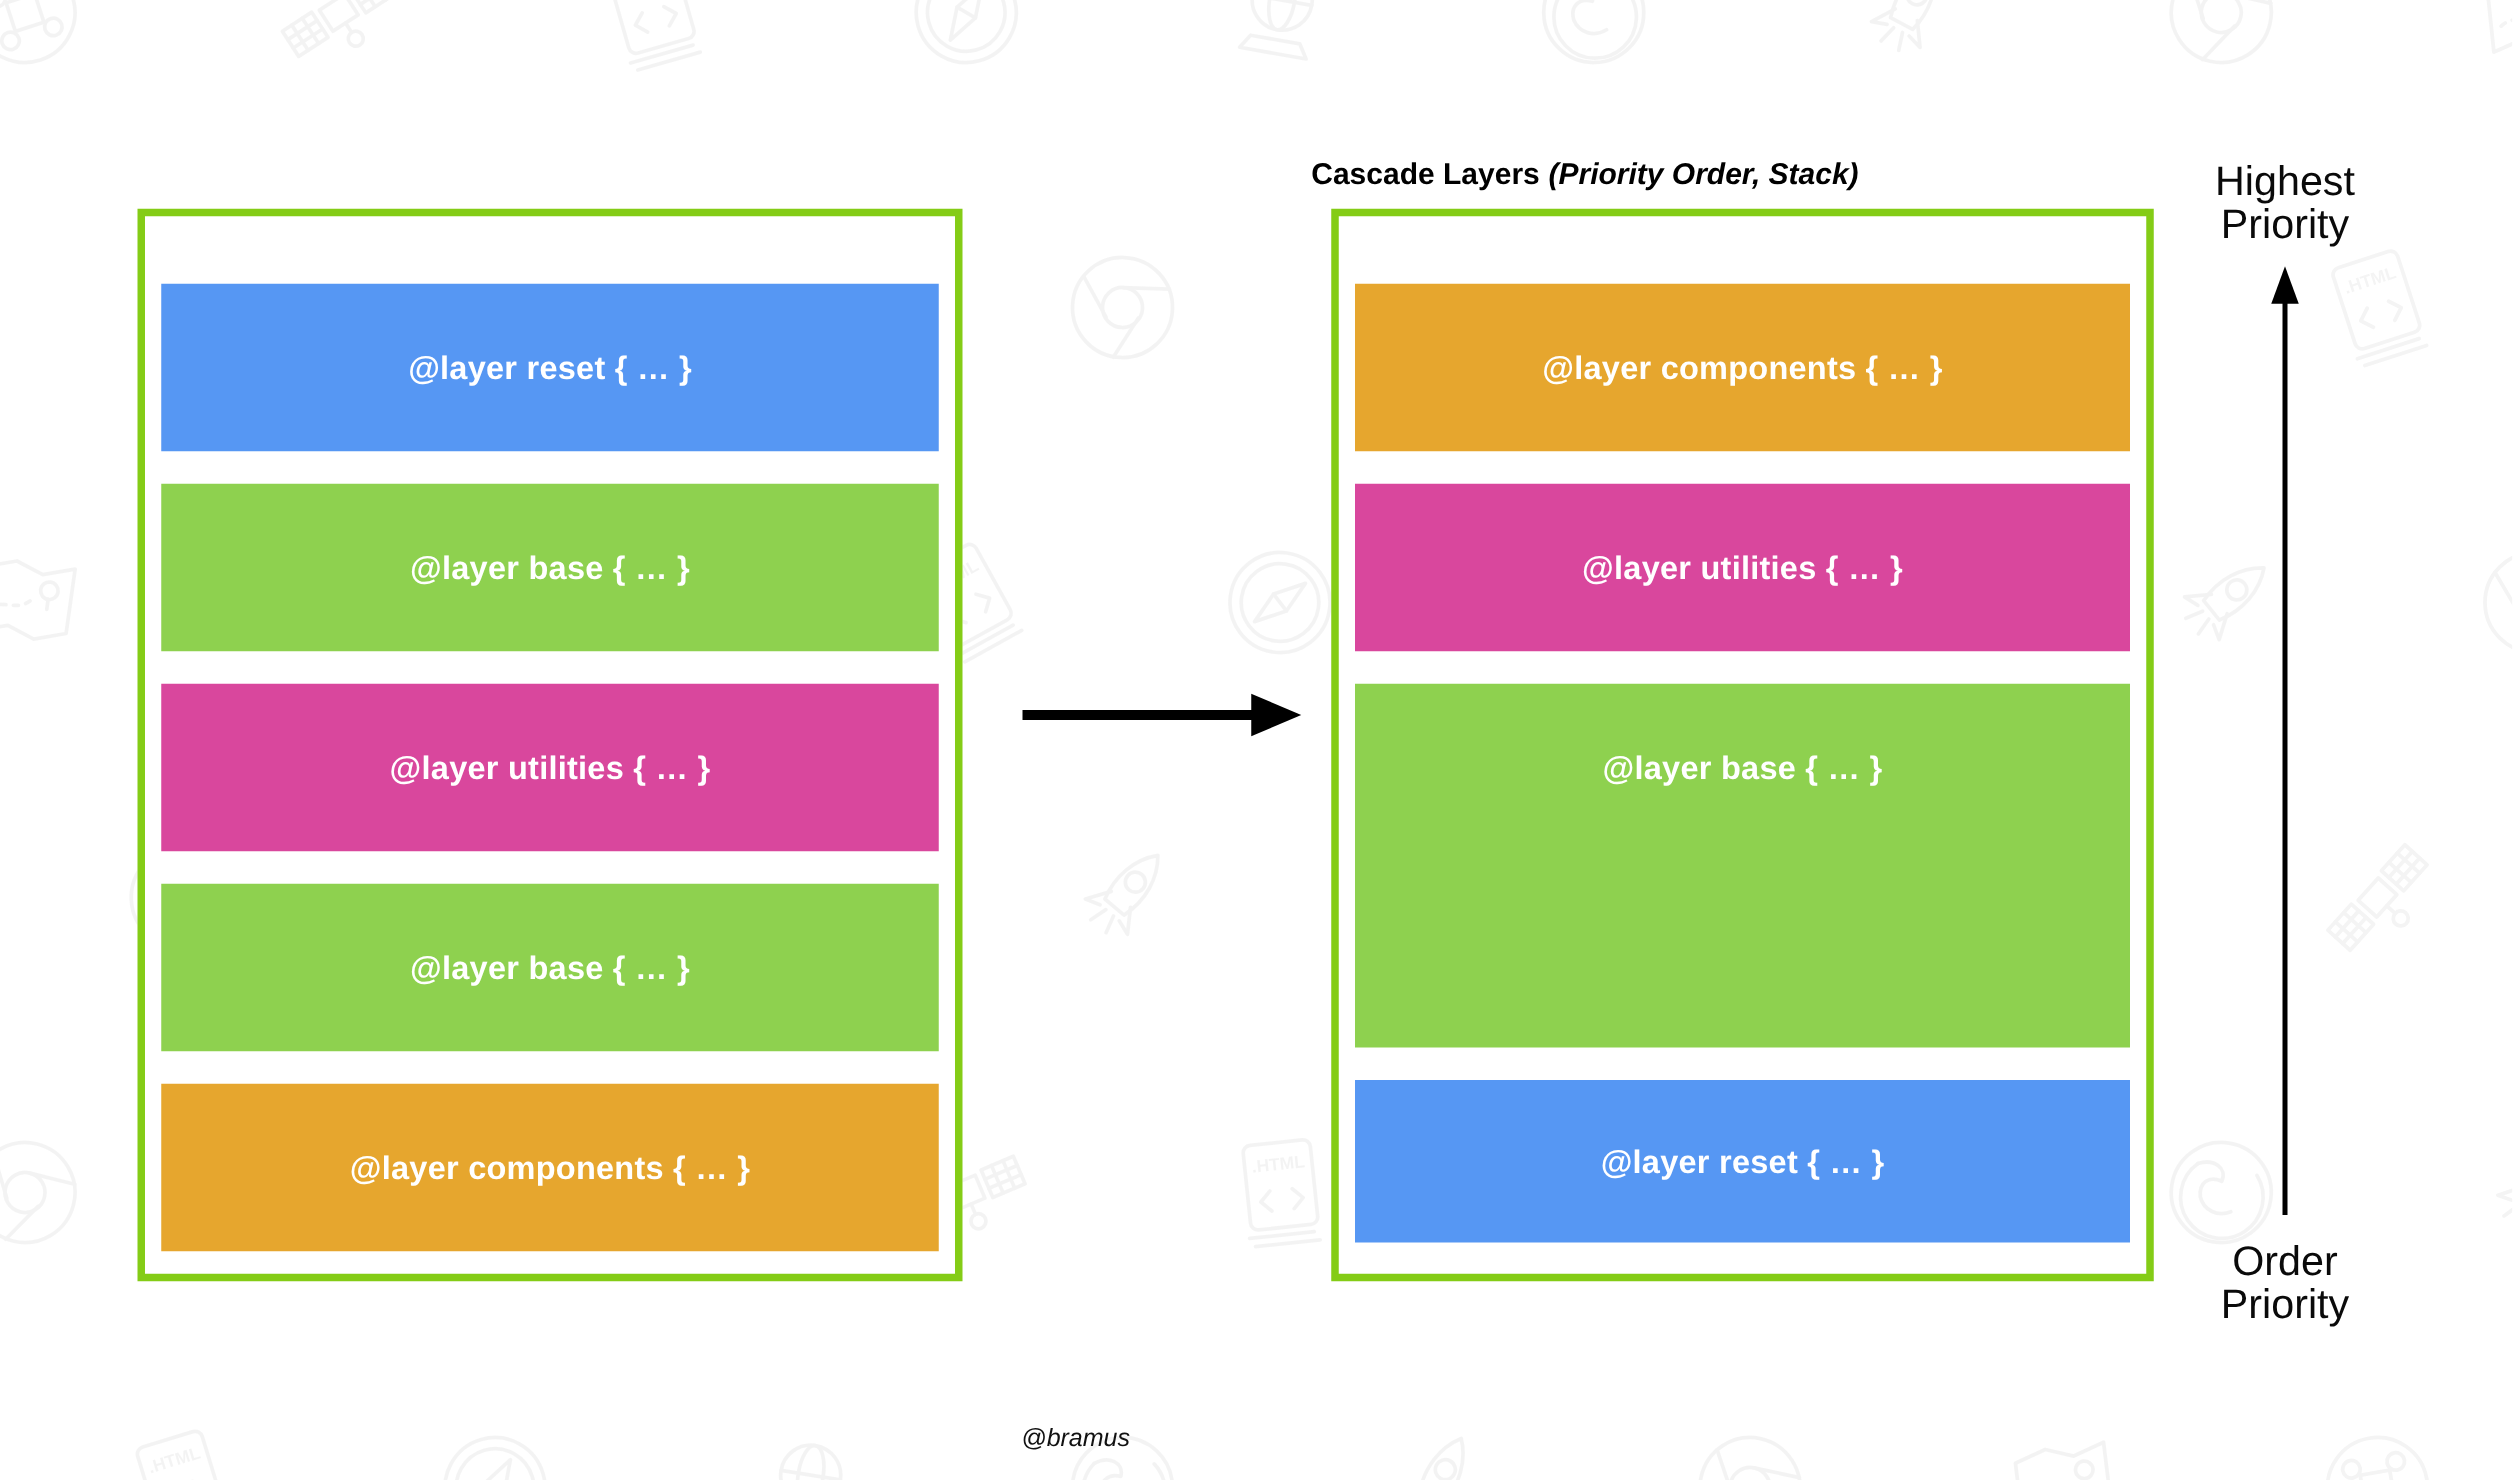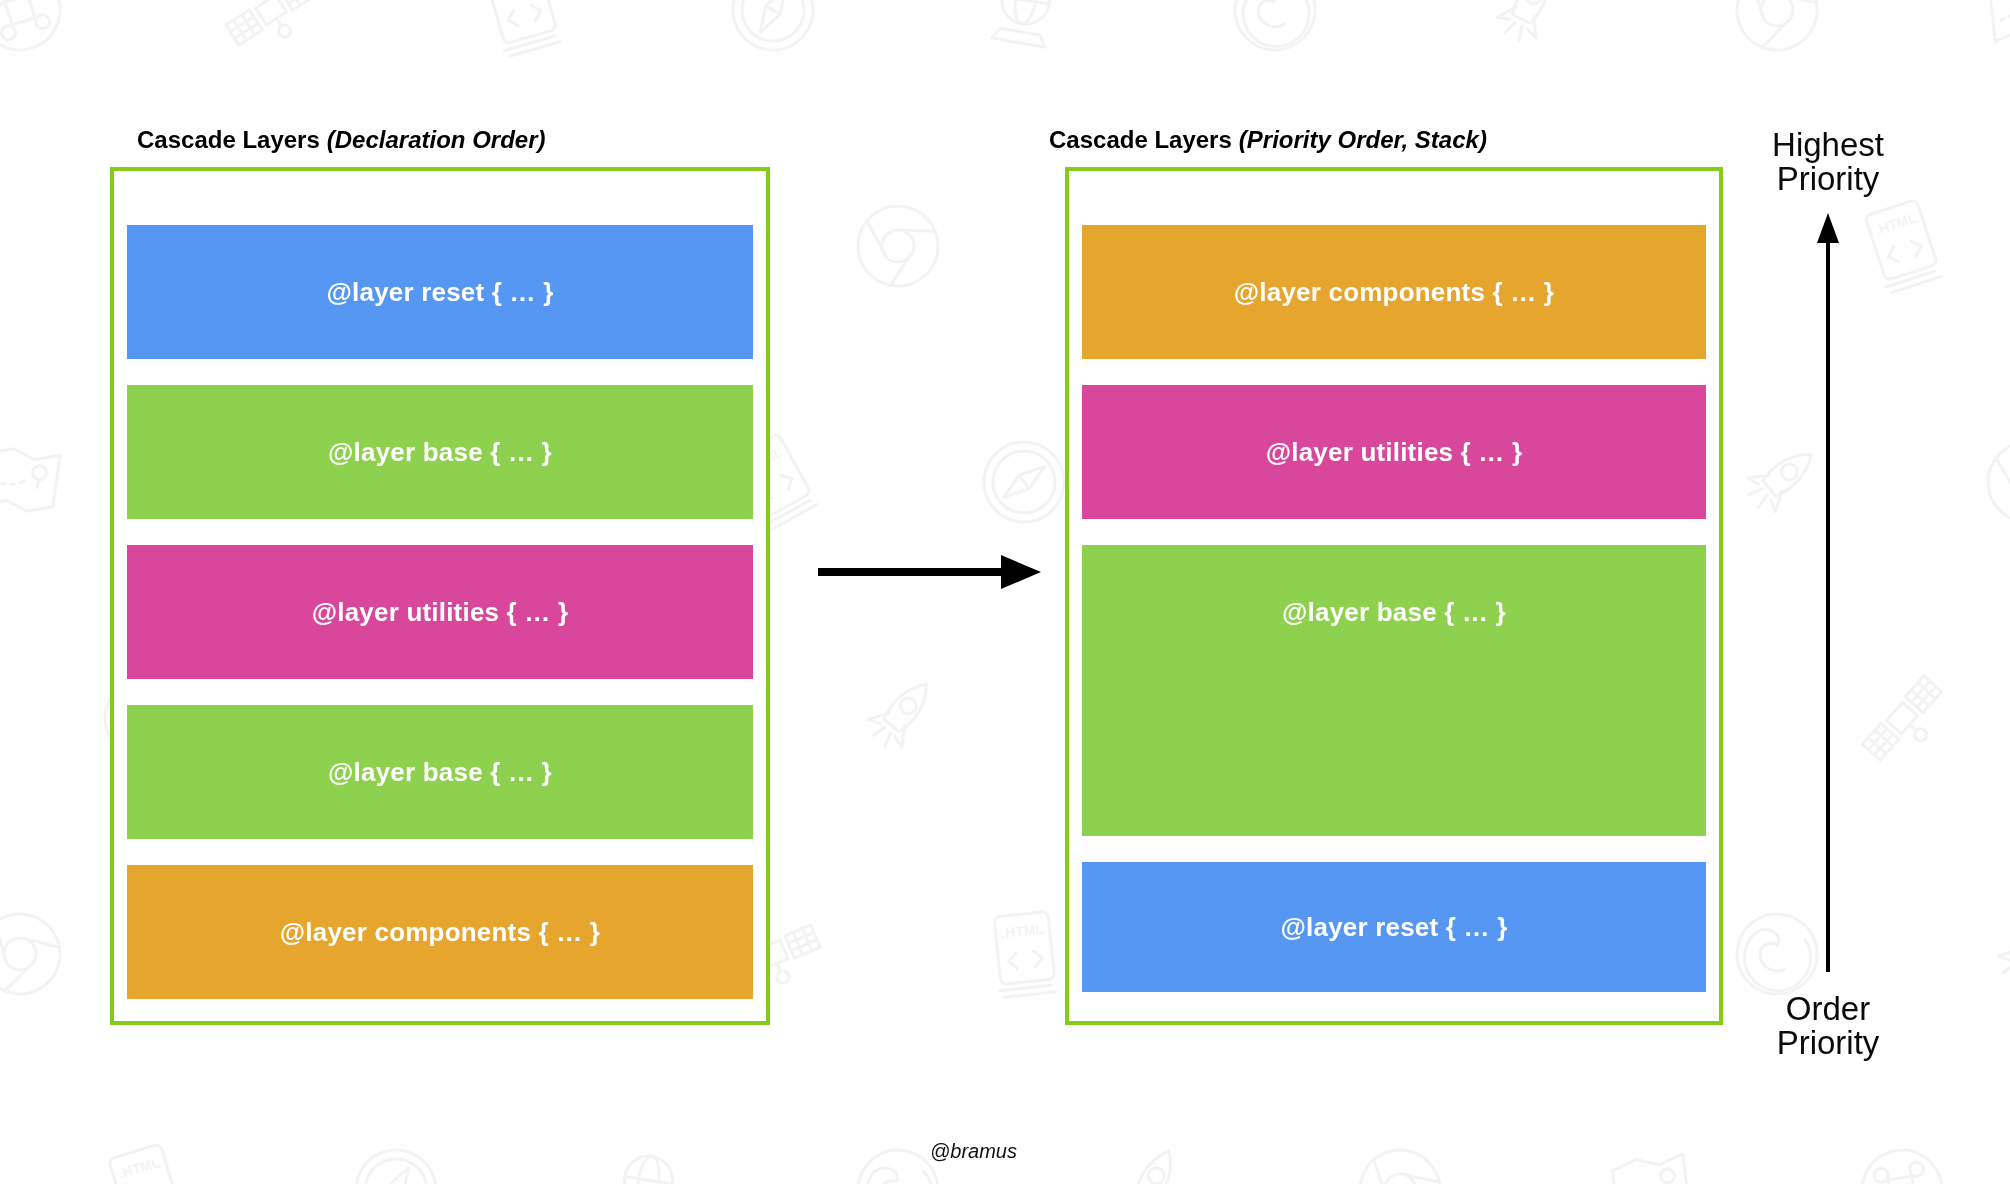--- a/index.html
+++ b/index.html
@@ -35,21 +35,21 @@
   .panel-title .note { font-style: italic; margin-left: 7px; }
   #left-title  { left: 137px; }
   #right-title { left: 1049px; text-align: center; }
 
   
   .panel {
     position: absolute;
     top: 167px;
     height: 858px;
     box-sizing: border-box;
-    border: 4px solid #84cc16;
+    border: 6px solid #84cc16;
     background: #ffffff;
     display: flex;
     flex-direction: column;
     gap: 26px;
     padding: 54px 13px 18px 13px;
   }
   #left-panel  { left: 110px;  width: 660px; }
   #right-panel { left: 1065px; width: 658px; }
 
   .layer-box {
@@ -88,21 +88,21 @@
   }
   #highest-label { top: 128px; }
   #lowest-label  { top: 992px; }
 
   
   #credit {
     position: absolute;
     left: 817px;
     top: 1140px;
     width: 200px;
-    text-align: right;
+    text-align: left;
     font-style: italic;
     font-size: 20px;
     color: #111;
   }
 </style>
 </head>
 <body>
 
 <div class="canvas">
 
@@ -223,23 +223,20 @@
       <use href="#wm-compass" transform="translate(346 1140) rotate(-16 50 50)"></use>
       <use href="#wm-globe" transform="translate(597 1140) rotate(9 50 50)"></use>
       <use href="#wm-firefox" transform="translate(848 1140) rotate(-2 50 50)"></use>
       <use href="#wm-rocket" transform="translate(1099 1140) rotate(-13 50 50)"></use>
       <use href="#wm-chrome" transform="translate(1350 1140) rotate(12 50 50)"></use>
       <use href="#wm-map" transform="translate(1601 1140) rotate(1 50 50)"></use>
       <use href="#wm-command" transform="translate(1852 1140) rotate(-10 50 50)"></use>
       <use href="#wm-satellite" transform="translate(2103 1140) rotate(15 50 50)"></use>
     </svg>
 
-  <div class="panel-title" id="left-title">
-    <span>Cascade Layers</span><span class="note">(Declaration Order)</span>
-  </div>
 
   <div class="panel-title" id="right-title">
     <span>Cascade Layers</span><span class="note">(Priority Order, Stack)</span>
   </div>
 
   <div class="panel" id="left-panel">
     <div class="layer-box" style="background-color: rgb(86, 151, 243);">@layer reset { … }</div>
     <div class="layer-box" style="background-color: rgb(142, 209, 79);">@layer base { … }</div>
     <div class="layer-box" style="background-color: rgb(217, 71, 157);">@layer utilities { … }</div>
     <div class="layer-box" style="background-color: rgb(142, 209, 79);">@layer base { … }</div>

